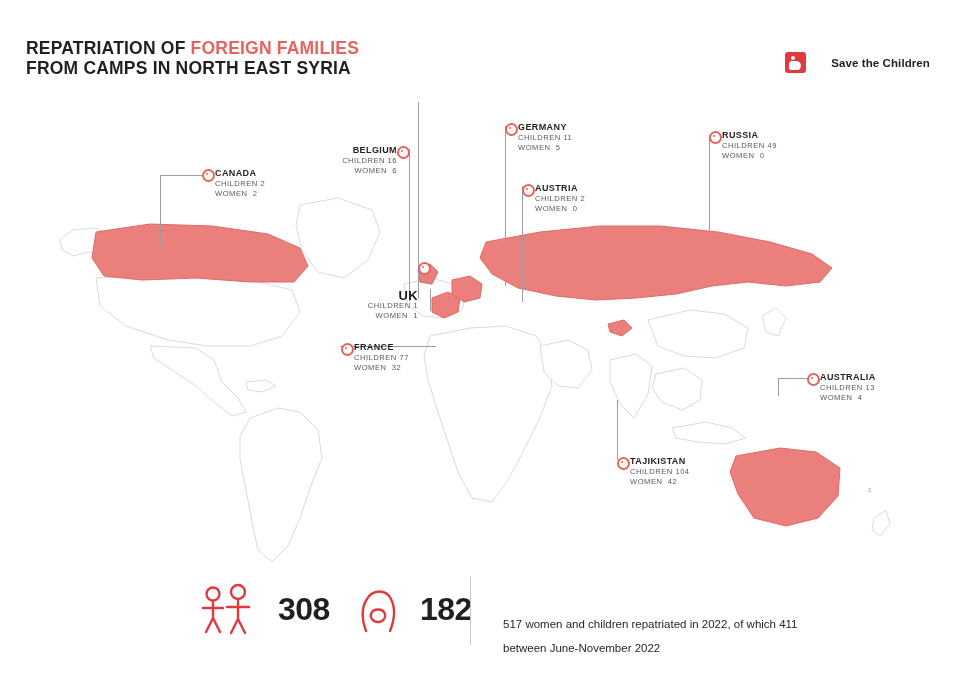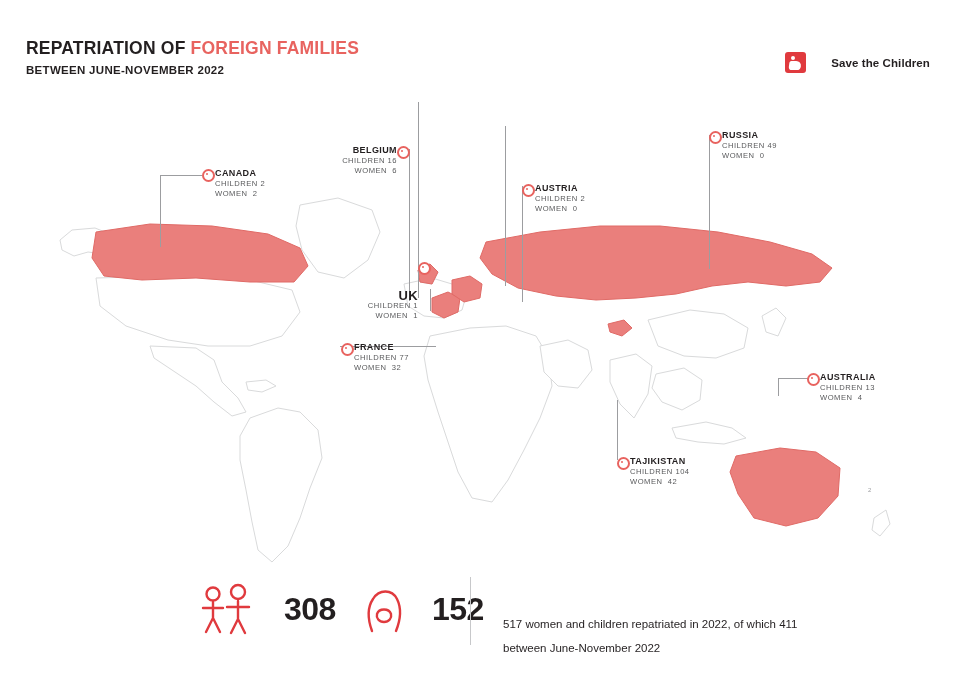--- a/index.html
+++ b/index.html
@@ -176,21 +176,21 @@
     position: absolute;
     left: 196px;
     top: 10px;
     display: flex;
     align-items: center;
     gap: 26px;
   }
   .stat {
     display: flex;
     align-items: center;
-    gap: 26px;
+    gap: 20px;
   }
   .stat .num {
     font-size: 32px;
     font-weight: bold;
     color: #231f20;
     letter-spacing: -0.5px;
   }
   .divider {
     position: absolute;
     left: 470px;
@@ -216,21 +216,21 @@
     color: #9c9da0;
   }
 </style>
 </head>
 <body>
 
 <div id="page">
 
   <div id="header">
     <div class="title-line"><span>REPATRIATION OF </span><span class="title-accent">FOREIGN FAMILIES</span></div>
-    <div class="subtitle">BETWEEN JUNE-NOVEMBER 2022</div>
+    <div class="title-line">FROM CAMPS IN NORTH EAST SYRIA</div>
   </div>
 
   <div id="logo">
     <span class="mark"></span>
     <span class="word">Save the Children</span>
   </div>
 
   <div id="map-wrap">
     <svg viewBox="0 0 960 420" xmlns="http://www.w3.org/2000/svg">
       <g fill="#ffffff" stroke="#d9dadb" stroke-width="1" stroke-linejoin="round">
@@ -311,20 +311,26 @@
   </div>
 
 
   <div class="callout align-right right-anchor" style="left:250px; top:145px; width:147px;">
     <span class="dot"></span>
     <div class="c-name">BELGIUM</div>
     <div class="c-row">CHILDREN 16</div>
     <div class="c-row">WOMEN  6</div>
   </div>
 
+  <div class="callout" style="left:518px; top:122px;">
+    <span class="dot"></span>
+    <div class="c-name">GERMANY</div>
+    <div class="c-row">CHILDREN 11</div>
+    <div class="c-row">WOMEN  5</div>
+  </div>
 
   <div class="callout" style="left:535px; top:183px;">
     <span class="dot"></span>
     <div class="c-name">AUSTRIA</div>
     <div class="c-row">CHILDREN 2</div>
     <div class="c-row">WOMEN  0</div>
   </div>
 
   <div class="callout" style="left:722px; top:130px;">
     <span class="dot"></span>
@@ -376,20 +382,20 @@
         </svg>
         <span class="num">308</span>
       </div>
       <div class="stat">
         <svg width="44" height="50" viewBox="0 0 44 50">
           <g fill="none" stroke="#e03a3e" stroke-width="2.4" stroke-linecap="round" stroke-linejoin="round">
             <path d="M10,47 C6,36 5,24 11,15 C17,5 30,5 35,15 C40,25 38,37 34,47"></path>
             <path d="M15,30 C17,24 27,24 29,30 C30,34 27,38 22,38 C17,38 14,34 15,30 Z"></path>
           </g>
         </svg>
-        <span class="num">152</span>
+        <span class="num">182</span>
       </div>
     </div>
     <div class="divider"></div>
     <div id="summary">517 women and children repatriated in 2022, of which 411 between June-November 2022</div>
   </div>
 
 </div>
 
 </body></html>

